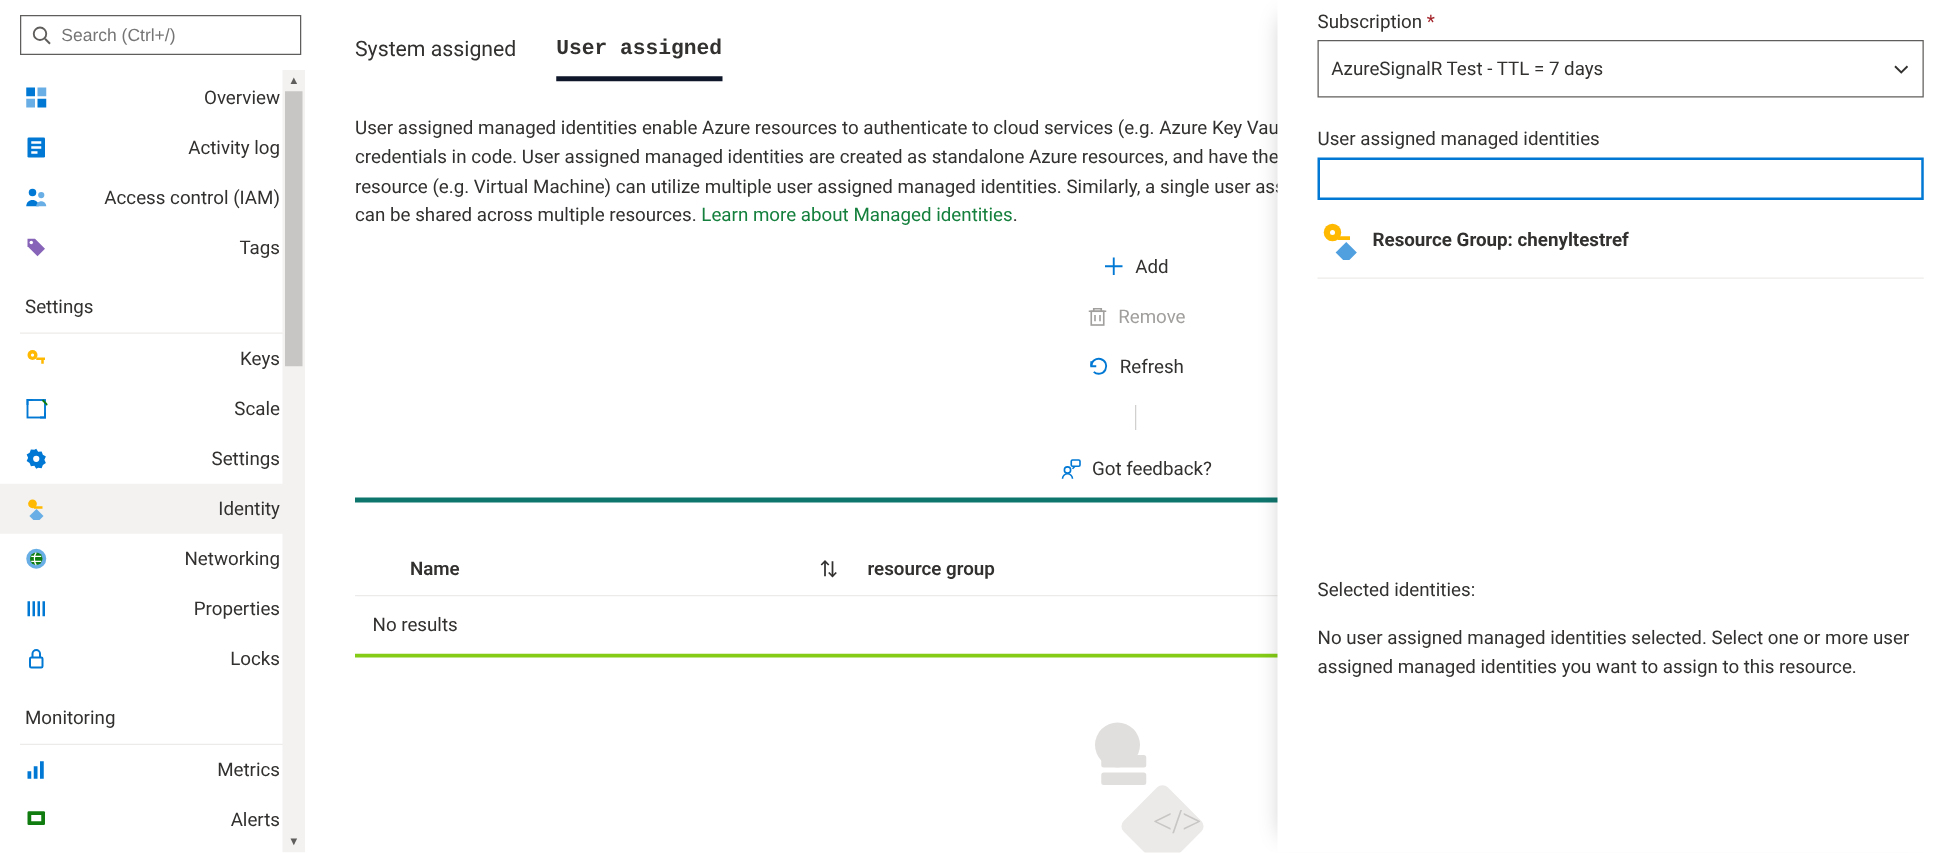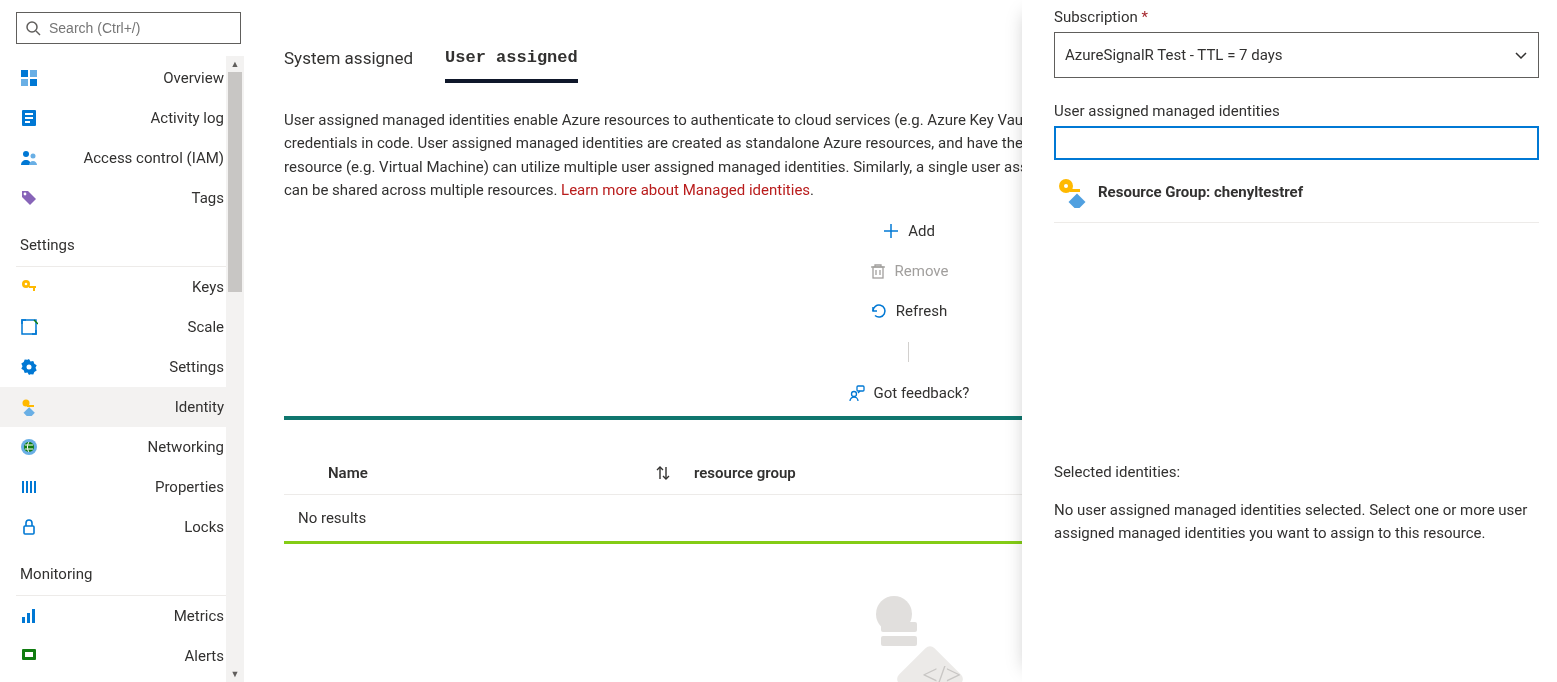--- a/index.html
+++ b/index.html
@@ -86,42 +86,41 @@
     align-items: center;
   }
   .scrollbar .tri { font-size: 9px; color: #605e5c; padding: 3px 0; }
   .scrollbar .thumb { width: 14px; flex: 0 0 220px; background: #c8c6c4; margin: 0; }
   .scrollbar .track { flex: 1; }
   
   .main {
     flex: 1;
     padding: 30px 24px 0 40px;
     position: relative;
-    margin-top: 18px;
   }
   .tabs { display: flex; gap: 32px; border-bottom: 0; }
   .tab {
     font-size: 17px;
     padding: 0 0 12px 0;
     cursor: pointer;
     color: #323130;
   }
   .tab.active {
     font-weight: 600;
     border-bottom: 4px solid #0f172a;
     font-family: Liberation Mono, monospace;
   }
   .desc {
     margin-top: 26px;
     font-size: 15px;
     color: #323130;
     line-height: 1.55;
     max-width: 900px;
   }
-  .desc a { color: #b91c1c; text-decoration: none; }
+  .desc a { color: #15803d; text-decoration: none; }
   .toolbar {
     margin-top: 20px;
     display: flex;
     align-items: center;
     gap: 22px;
     padding-bottom: 14px;
     border-bottom: 4px solid #0f766e;
     flex-direction: column;
   }
   .tool-btn {

